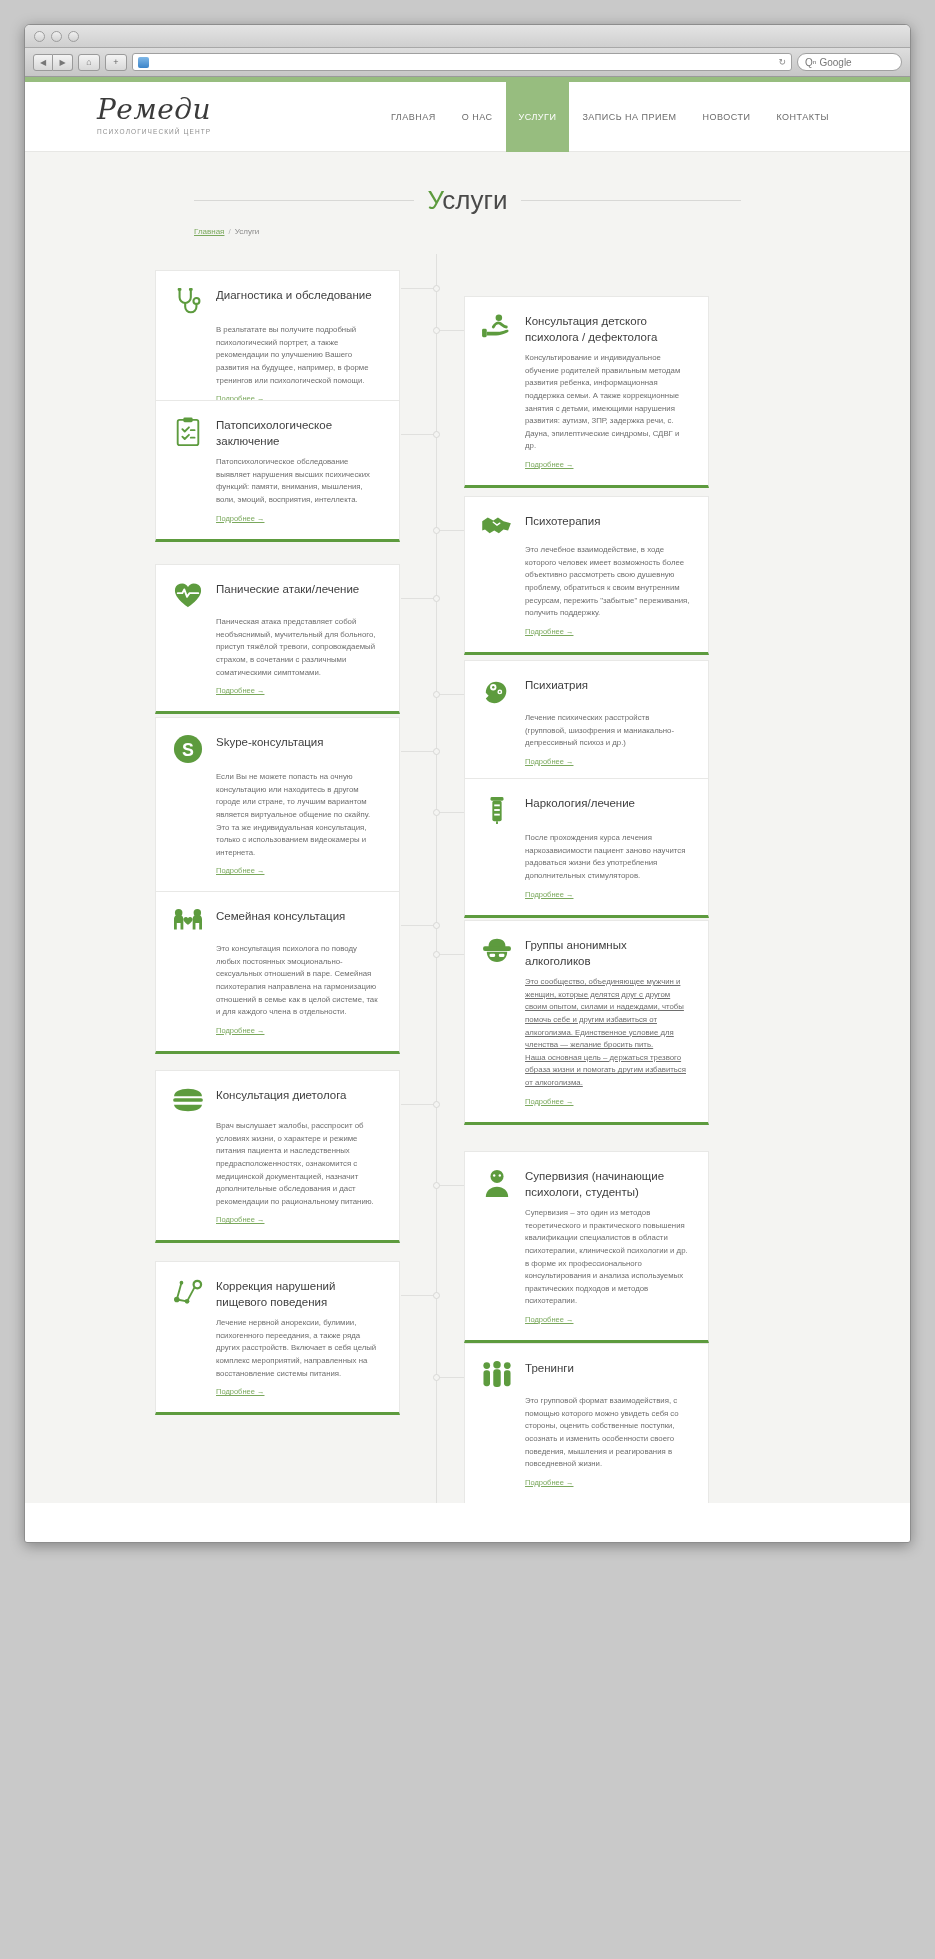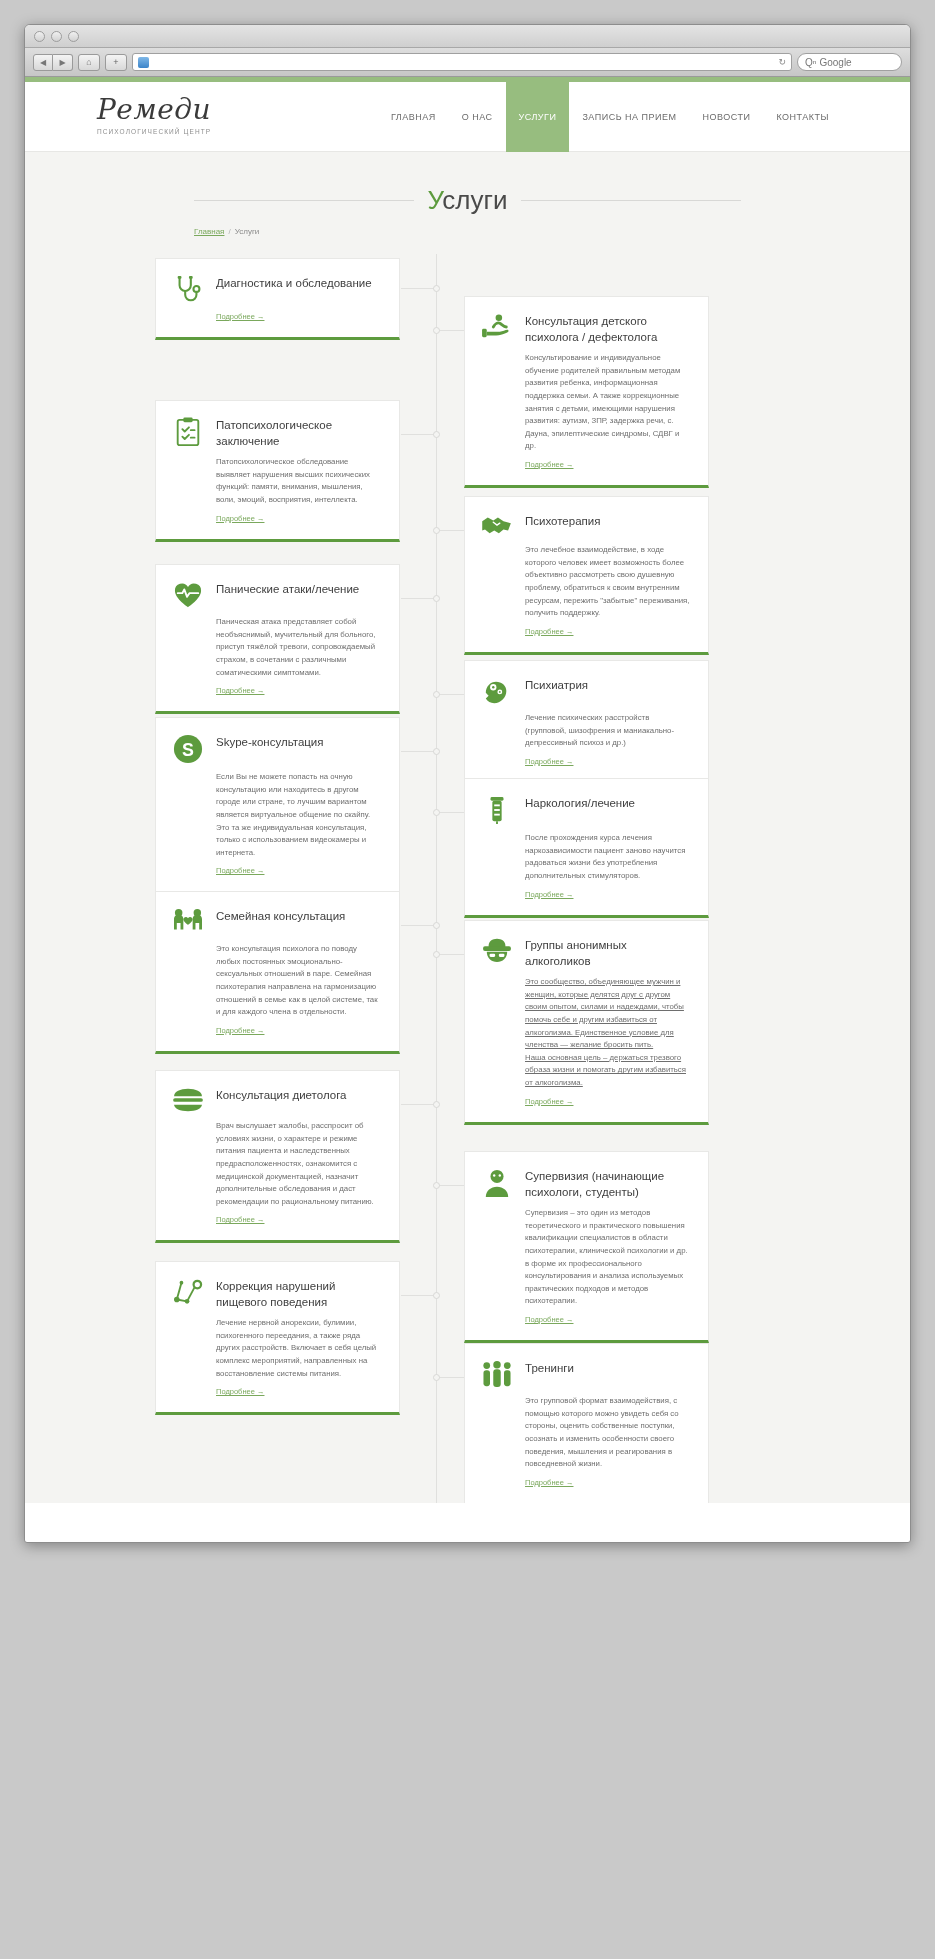--- a/index.html
+++ b/index.html
@@ -240,32 +240,32 @@
         <div class="title-rule"></div>
       </div>
 
       <div class="crumbs">
         <a href="#">Главная</a><span class="sep">/</span><span>Услуги</span>
       </div>
 
       <div class="timeline">
         <div class="spine"></div>
         <div id="cards" style="height: 1270px;">
-            <div class="card left" style="top: 4px;"><div class="card-head">
+            <div class="card left" style="top: 16px;"><div class="card-head">
                 <div class="card-icon">
                   <svg width="30" height="30" viewBox="0 0 32 32">
                     <path d="M7 3v8a6 6 0 0 0 12 0V3" fill="none" stroke="currentColor" stroke-width="2.2" stroke-linecap="round"></path>
                     <path d="M13 17v4a6 6 0 0 0 12 0v-3" fill="none" stroke="currentColor" stroke-width="2.2" stroke-linecap="round"></path>
                     <circle cx="25" cy="15" r="3.2" fill="none" stroke="currentColor" stroke-width="2.2"></circle>
                     <rect x="5" y="1" width="4" height="3" rx="1" fill="currentColor"></rect>
                     <rect x="17" y="1" width="4" height="3" rx="1" fill="currentColor"></rect>
                   </svg>
                 </div>
                 <div class="card-title">Диагностика и обследование</div>
-              </div><a href="#" class="card-more">Подробнее →</a></div>
+              </div><div class="card-body" style="white-space: pre-line;">В резльтатате вы получите подробный психологический портрет, а также рекомендации по улучшению Вашего развития на будущее, например, в форме тренингов или психологической помощи.</div><a href="#" class="card-more">Подробнее →</a></div>
             <div class="conn" style="top: 34px; left: 246px; width: 35px;"></div>
             <div class="node" style="left: 277.5px; top: 30.5px;"></div>
             <div class="card left" style="top: 146px;"><div class="card-head">
                 <div class="card-icon">
                   <svg width="28" height="30" viewBox="0 0 28 32">
                     <rect x="3" y="3" width="22" height="27" rx="2" fill="none" stroke="currentColor" stroke-width="2"></rect>
                     <rect x="9" y="0.5" width="10" height="5" rx="1.5" fill="currentColor"></rect>
                     <path d="M8 13l2.5 2.5L15 11" fill="none" stroke="currentColor" stroke-width="2" stroke-linecap="round" stroke-linejoin="round"></path>
                     <path d="M8 21l2.5 2.5L15 19" fill="none" stroke="currentColor" stroke-width="2" stroke-linecap="round" stroke-linejoin="round"></path>
                     <line x1="17" y1="14" x2="21" y2="14" stroke="currentColor" stroke-width="2" stroke-linecap="round"></line>

